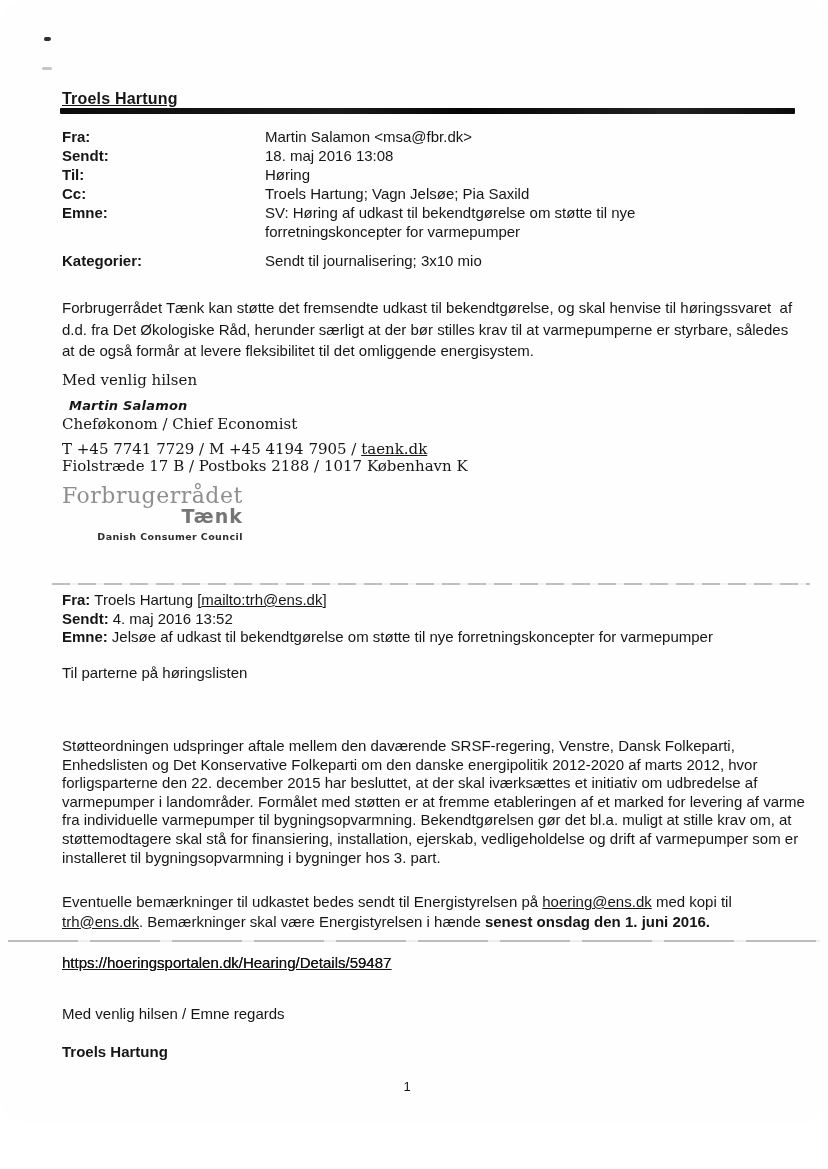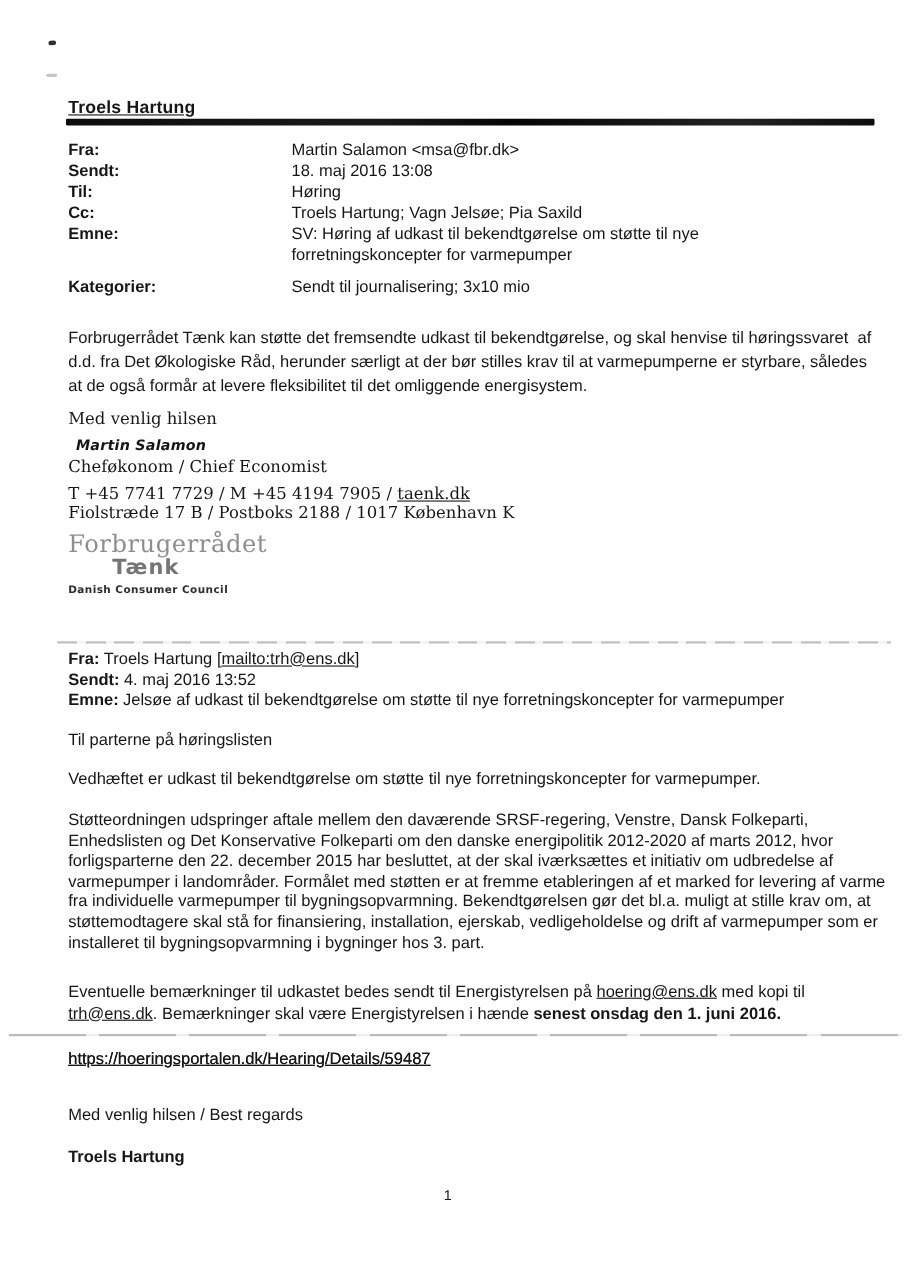--- a/index.html
+++ b/index.html
@@ -48,21 +48,21 @@
   .serif { font-family: "DejaVu Serif", serif; font-size: 15px; }
   .p-closing { left: 62px; top: 371px; }
   .sig-name { left: 69px; top: 398px; font-family: "DejaVu Sans", sans-serif; font-size: 13px; font-weight: bold; letter-spacing: 0.2px; font-style: italic; }
   .sig-title { left: 62px; top: 415px; }
   .sig-phone { left: 62px; top: 440px; }
   .sig-address { left: 62px; top: 457px; }
 
   .link { color: inherit; text-decoration: underline; cursor: pointer; }
 
   
-  .logo { left: 62px; top: 483px; }
+  .logo { left: 62px; top: 483px; text-align: right; }
   .logo-line1 { font-family: "DejaVu Serif", serif; font-size: 22px; color: #8e8e8e; letter-spacing: 0.5px; }
   .logo-line2 { font-family: "DejaVu Sans", sans-serif; font-size: 19px; font-weight: bold; color: #757575; margin-left: 40px; margin-top: -3px; letter-spacing: 1px; }
   .logo-line3 { font-family: "DejaVu Sans", sans-serif; font-size: 9.5px; font-weight: bold; color: #2d2d2d; margin-top: 4px; letter-spacing: 0.4px; }
 
   
   .sep1 {
     left: 52px; top: 583px; width: 758px; height: 2px;
     background: repeating-linear-gradient(90deg, #b4b4b4 0 18px, rgba(180,180,180,0.2) 18px 26px);
     opacity: 0.85;
   }
@@ -132,27 +132,26 @@
 
   <div class="abs sep1"></div>
 
   <div class="abs hdr2">
     <p class="row"><b>Fra:</b><span>Troels Hartung [</span><a class="link">mailto:trh@ens.dk</a><span>]</span></p>
     <p class="row"><b>Sendt:</b><span>4. maj 2016 13:52</span></p>
     <p class="row"><b>Emne:</b><span>Jelsøe af udkast til bekendtgørelse om støtte til nye forretningskoncepter for varmepumper</span></p>
   </div>
 
   <p class="abs body-text p-til">Til parterne på høringslisten</p>
-  <p class="abs body-text p-ved">Vedhæftet er udkast til bekendtgørelse om støtte til nye forretningskoncepter for varmepumper.</p>
   <p class="abs body-text p-big">Støtteordningen udspringer aftale mellem den daværende SRSF-regering, Venstre, Dansk Folkeparti, Enhedslisten og Det Konservative Folkeparti om den danske energipolitik 2012-2020 af marts 2012, hvor forligsparterne den 22. december 2015 har besluttet, at der skal iværksættes et initiativ om udbredelse af varmepumper i landområder. Formålet med støtten er at fremme etableringen af et marked for levering af varme fra individuelle varmepumper til bygningsopvarmning. Bekendtgørelsen gør det bl.a. muligt at stille krav om, at støttemodtagere skal stå for finansiering, installation, ejerskab, vedligeholdelse og drift af varmepumper som er installeret til bygningsopvarmning i bygninger hos 3. part.</p>
 
   <p class="abs body-text p-event"><span>Eventuelle bemærkninger til udkastet bedes sendt til Energistyrelsen på </span><a class="link">hoering@ens.dk</a><span> med kopi til </span><a class="link">trh@ens.dk</a><span>. Bemærkninger skal være Energistyrelsen i hænde </span><b>senest onsdag den 1. juni 2016.</b></p>
 
   <div class="abs sep2"></div>
 
   <p class="abs body-text p-hoering"><br><a class="link">https://hoeringsportalen.dk/Hearing/Details/59487</a></p>
 
-  <p class="abs body-text p-regards">Med venlig hilsen / Best regards</p>
+  <p class="abs body-text p-regards">Med venlig hilsen / Emne regards</p>
   <p class="abs body-text p-troels">Troels Hartung</p>
 
   <div class="abs page-num">1</div>
 
 </div>
 
 </body></html>

